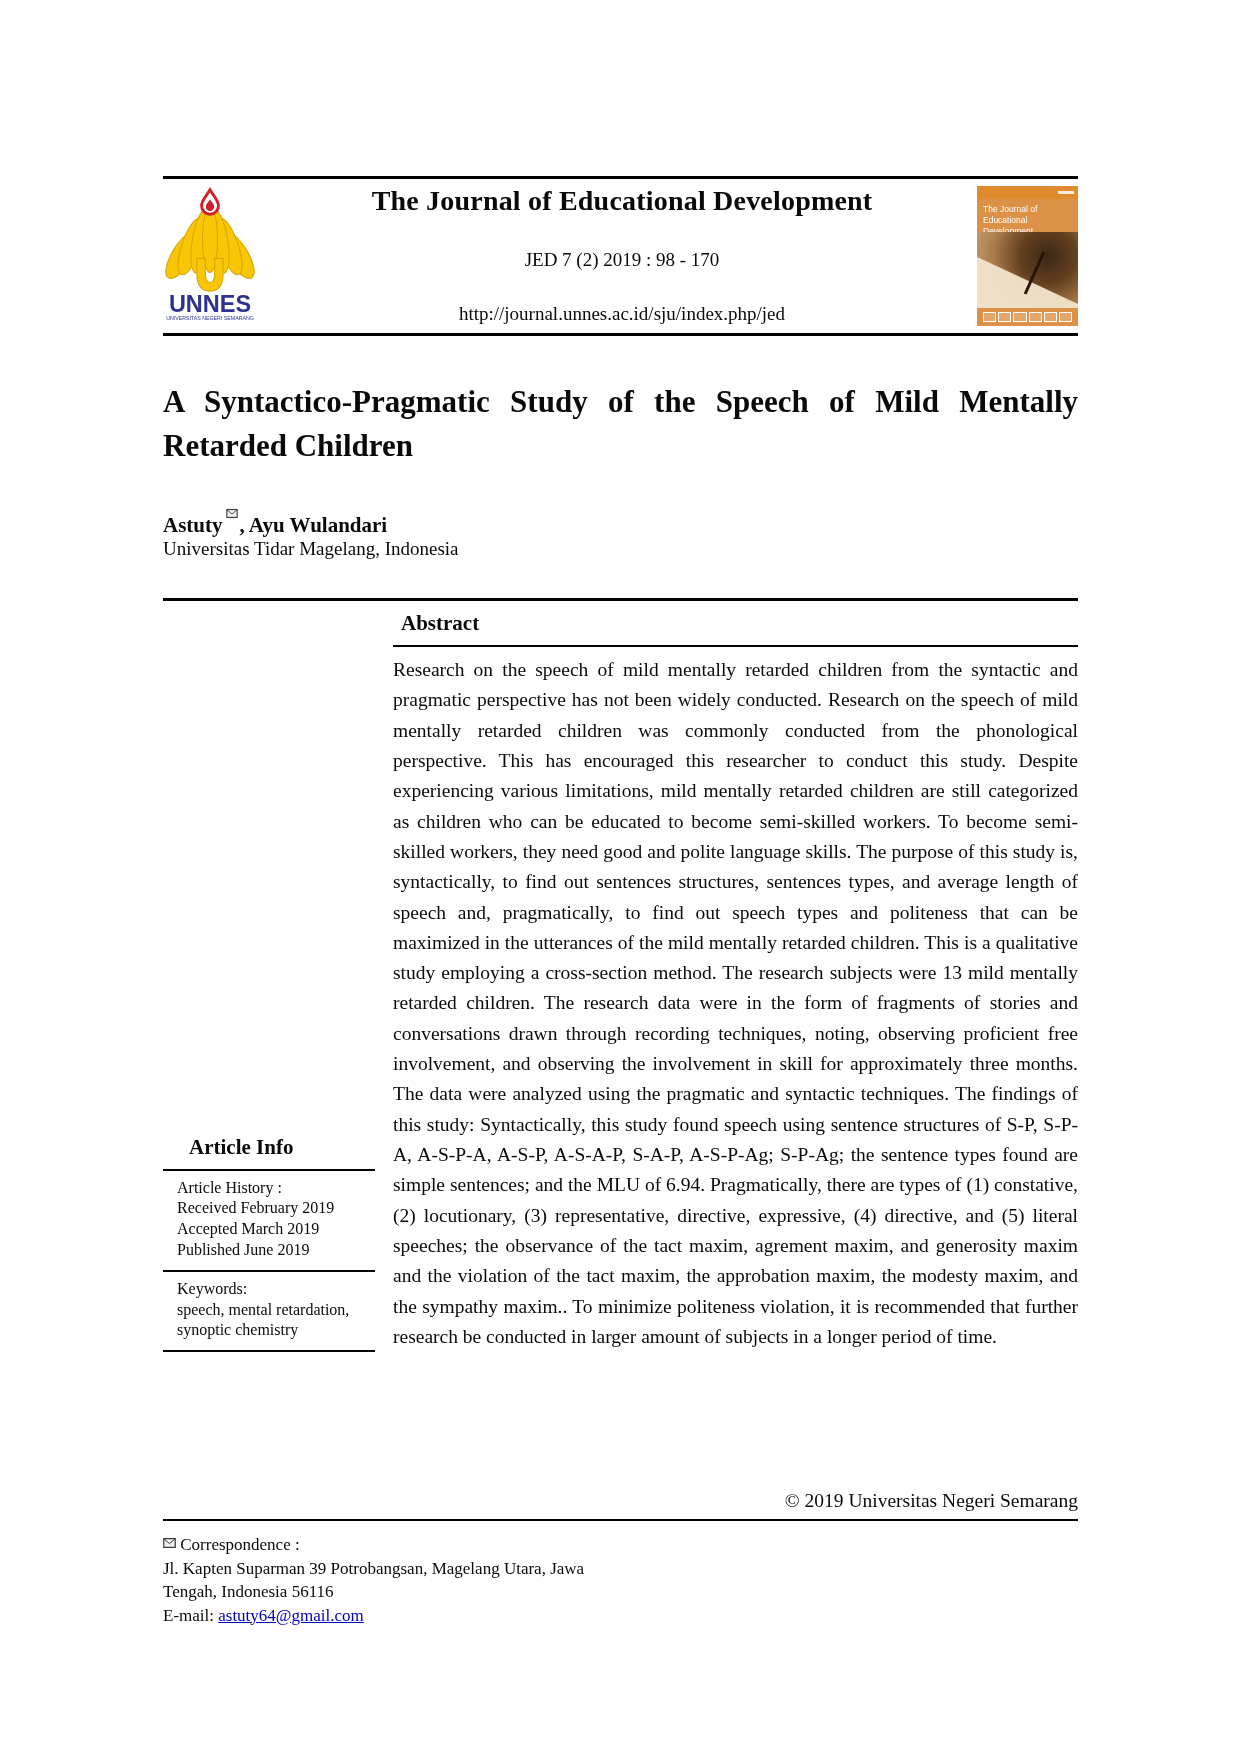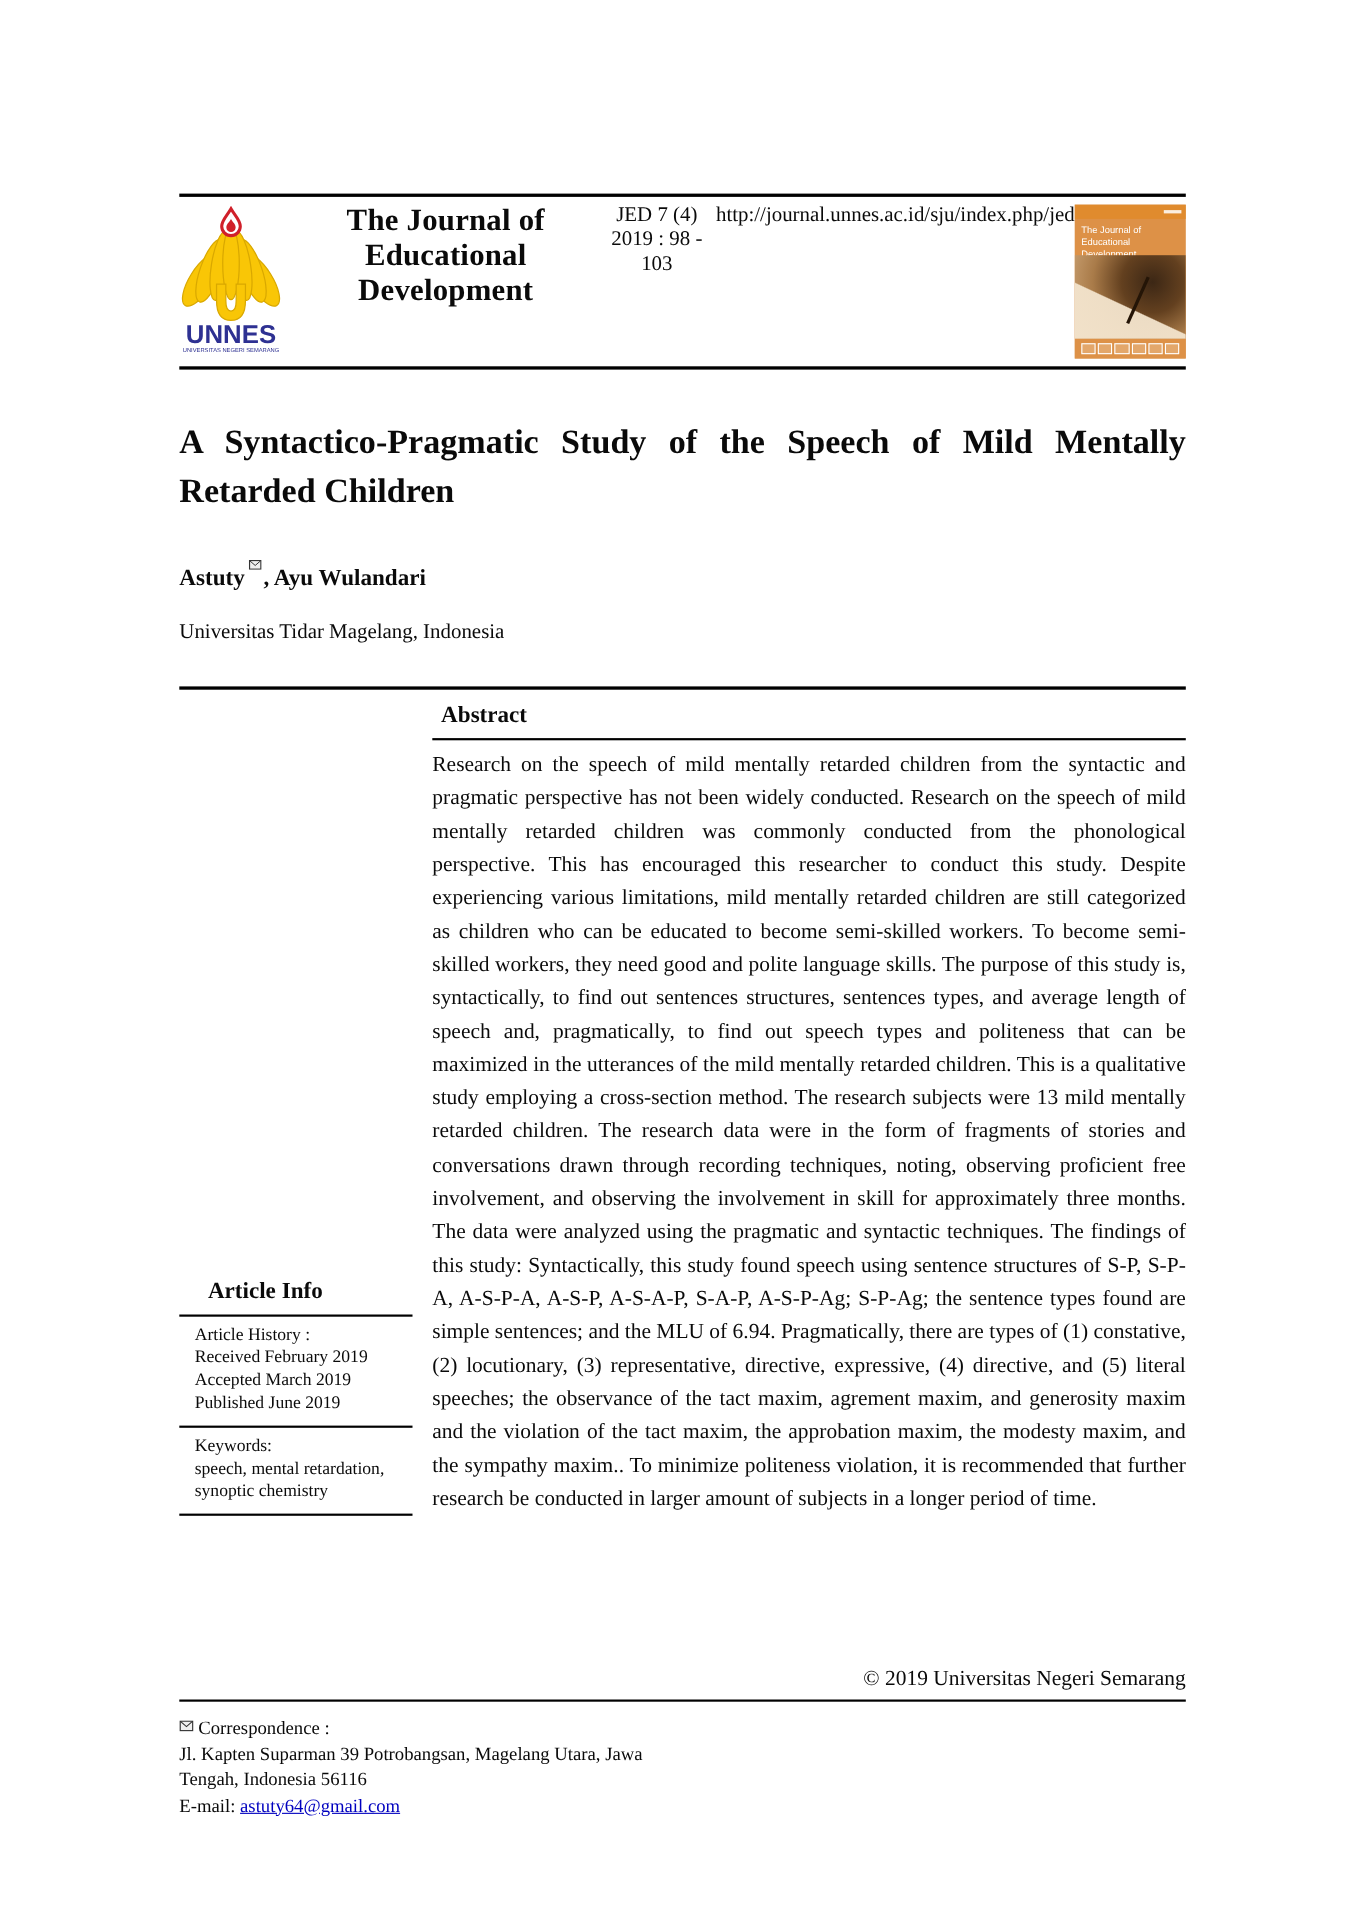--- a/index.html
+++ b/index.html
@@ -10,21 +10,21 @@
     -webkit-font-smoothing:antialiased;
   }
   .page{width:915px;margin:0 auto;padding-top:176px;}
 
   
   .masthead{
     border-top:3px solid #000;border-bottom:3px solid #000;
     height:154px;display:flex;align-items:center;
   }
   .logo-wrap{width:104px;flex-shrink:0;display:flex;justify-content:flex-start;}
-  .mast-center{flex:1;height:140px;display:flex;flex-direction:row;
+  .mast-center{flex:1;height:140px;display:flex;flex-direction:column;
     justify-content:space-between;text-align:center;padding:6px 0 8px 0;}
   .journal-title{font-size:28px;font-weight:bold;letter-spacing:.2px;}
   .issue-line{font-size:19px;}
   .journal-url{font-size:19px;}
   .cover{
     width:101px;height:140px;flex-shrink:0;background:#dd9147;
     position:relative;overflow:hidden;
     font-family:"Liberation Sans",sans-serif;
   }
   .cover-topband{height:13px;background:#e08b2e;display:flex;justify-content:flex-end;align-items:center;padding-right:4px;}
@@ -43,21 +43,21 @@
   }
   .cover-bottomband i{flex:1;height:8px;border:1px solid #fff;background:rgba(255,255,255,.2);}
 
   
   .article-title{
     margin-top:44px;font-size:31px;font-weight:bold;line-height:1.42;
     text-align:justify;
   }
   .authors{margin-top:34px;font-size:21px;font-weight:bold;}
   .authors sup{margin:0 2px 0 3px;}
-  .affiliation{margin-top:26px;font-size:19px;}
+  .affiliation{font-size:19px;}
 
   
   .info-block{margin-top:38px;}
   .rule-heavy{border-top:3px solid #000;}
   .rule-med{border-top:2px solid #000;}
   .info-row{display:flex;align-items:flex-end;}
   .info-left{width:212px;flex-shrink:0;margin-right:18px;}
   .info-right{flex:1;}
   .col-heading{font-size:21px;font-weight:bold;padding:10px 0 9px 0;}
   .info-left .col-heading{padding-left:26px;}
@@ -97,21 +97,21 @@
         </g>
         <path d="M50 3 C54 10 59 14 59 20 A9 9 0 1 1 41 20 C41 14 46 10 50 3 Z" fill="#ffffff" stroke="#d0202a" stroke-width="3"></path>
         <path d="M50 13 C52 16.5 54.5 18 54.5 21 A4.5 4.5 0 1 1 45.5 21 C45.5 18 48 16.5 50 13 Z" fill="#d0202a"></path>
         <text x="50" y="133" text-anchor="middle" font-family="Liberation Sans, sans-serif" font-size="25" font-weight="bold" fill="#2e3192">UNNES</text>
         <text x="50" y="142" text-anchor="middle" font-family="Liberation Sans, sans-serif" font-size="5.6" fill="#2e3192">UNIVERSITAS NEGERI SEMARANG</text>
       </svg>
     </div>
 
     <div class="mast-center">
       <div class="journal-title">The Journal of Educational Development</div>
-      <div class="issue-line">JED 7 (4) 2019 : 98 - 103</div>
+      <div class="issue-line">JED 7 (2) 2019 : 98 - 170</div>
       <div class="journal-url">http://journal.unnes.ac.id/sju/index.php/jed</div>
     </div>
 
     <div class="cover">
       <div class="cover-topband">
           <span></span>
         </div>
       <div class="cover-title">
         <div>The Journal of</div>
         <div>Educational Development</div>

